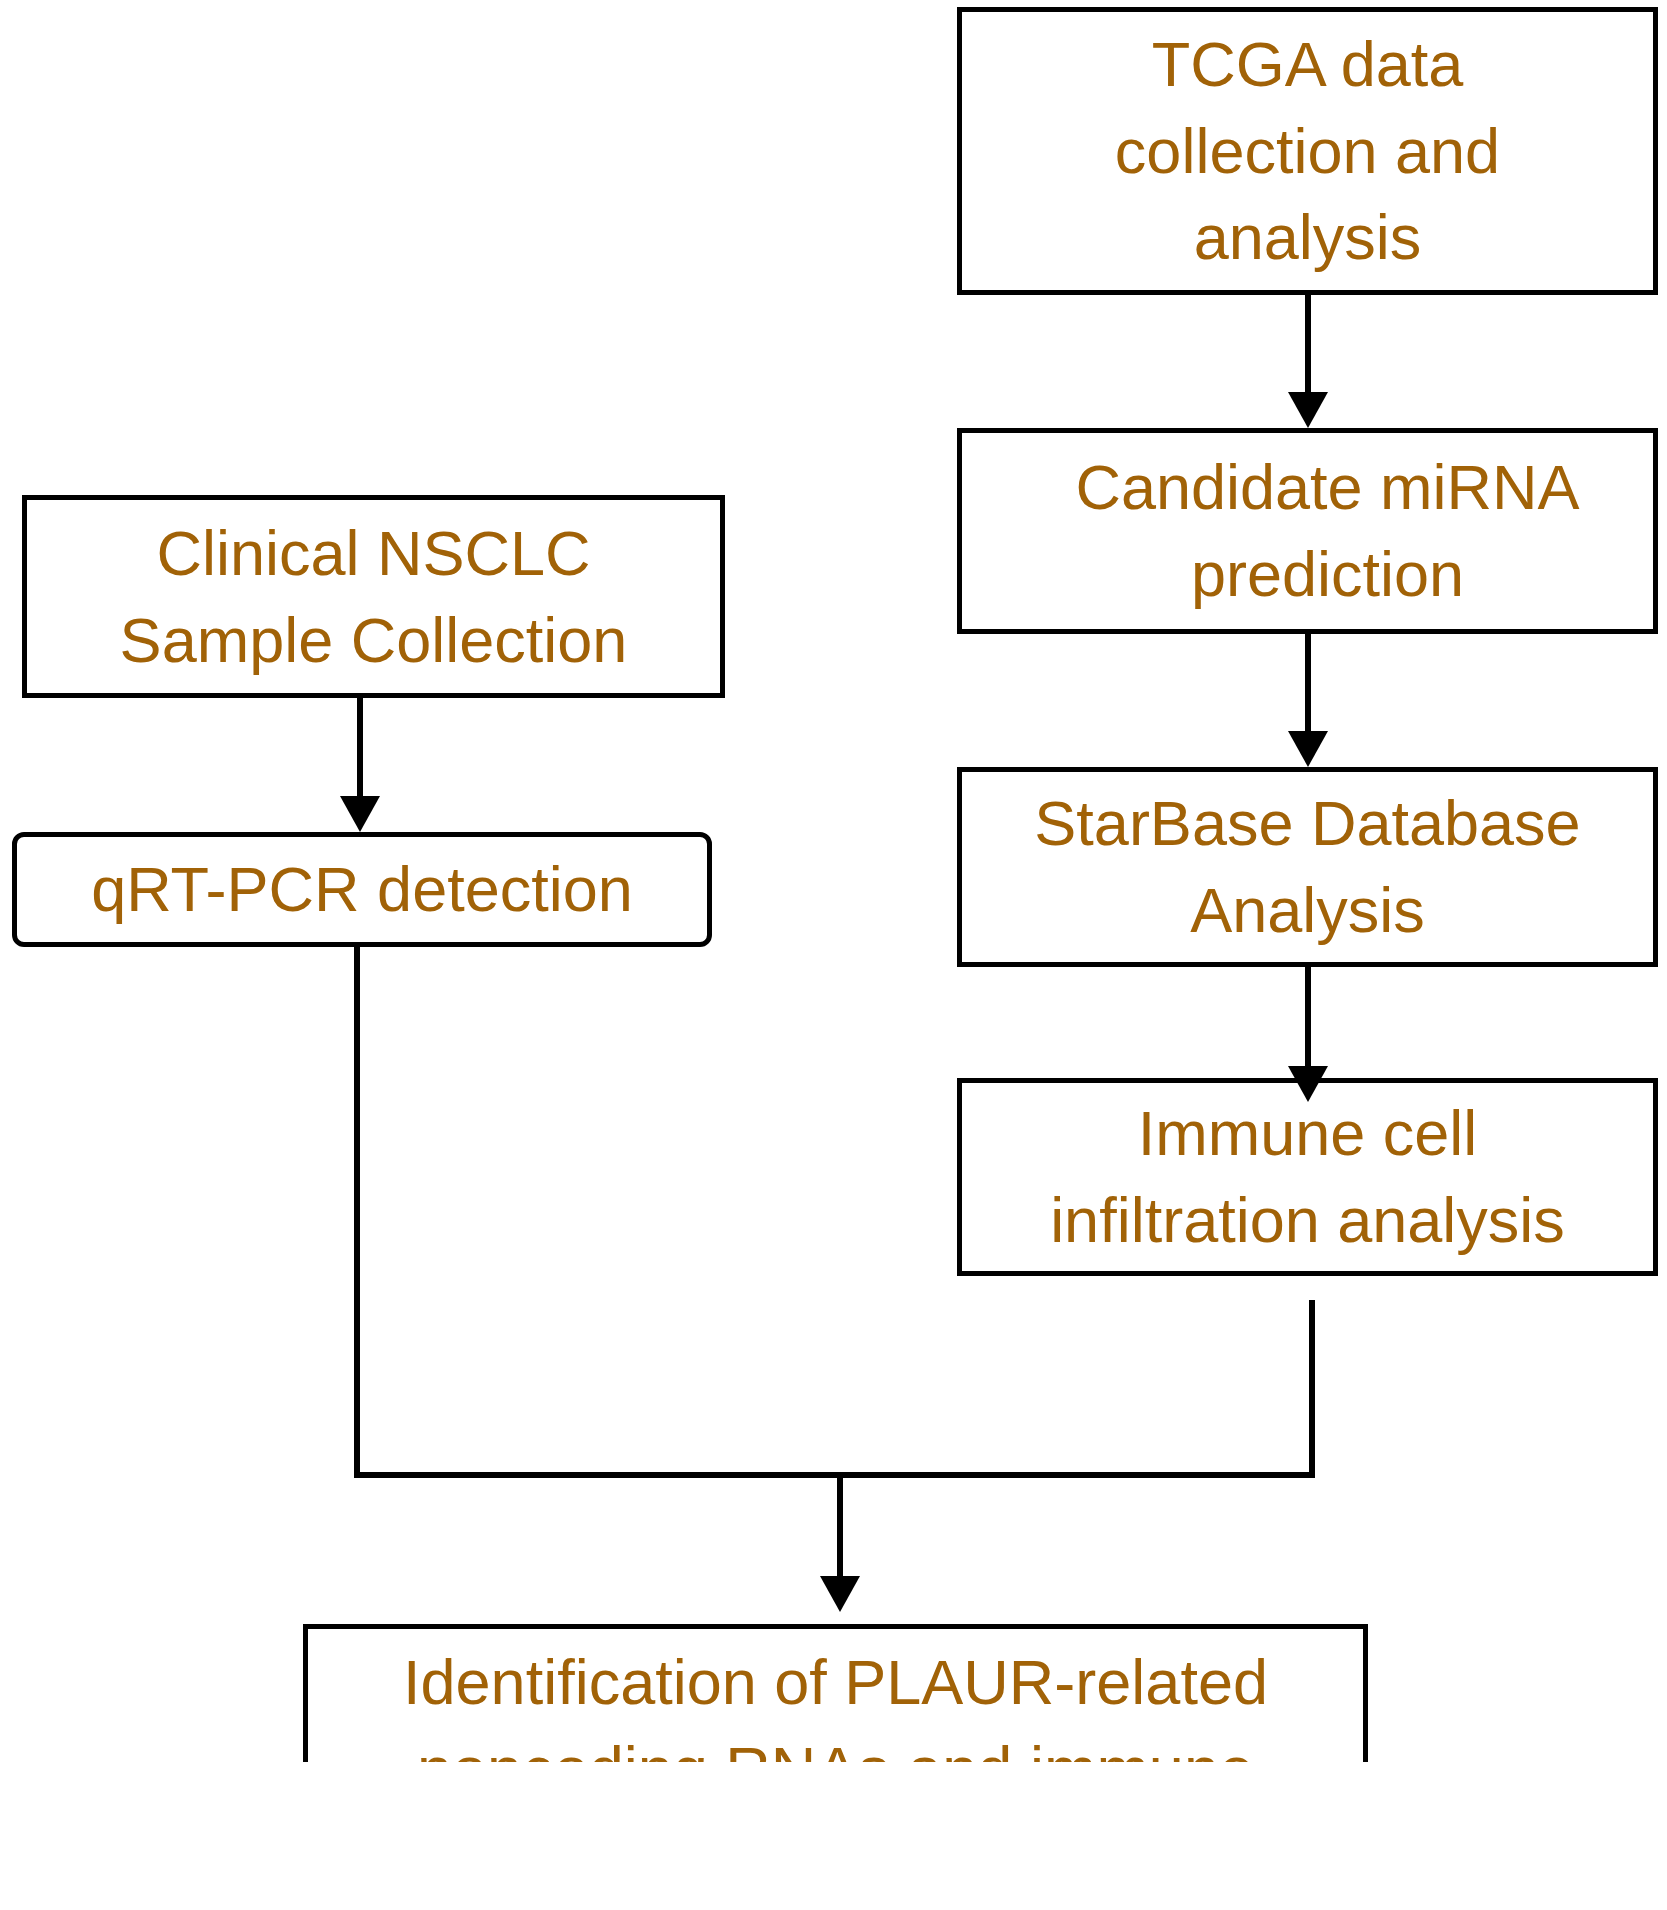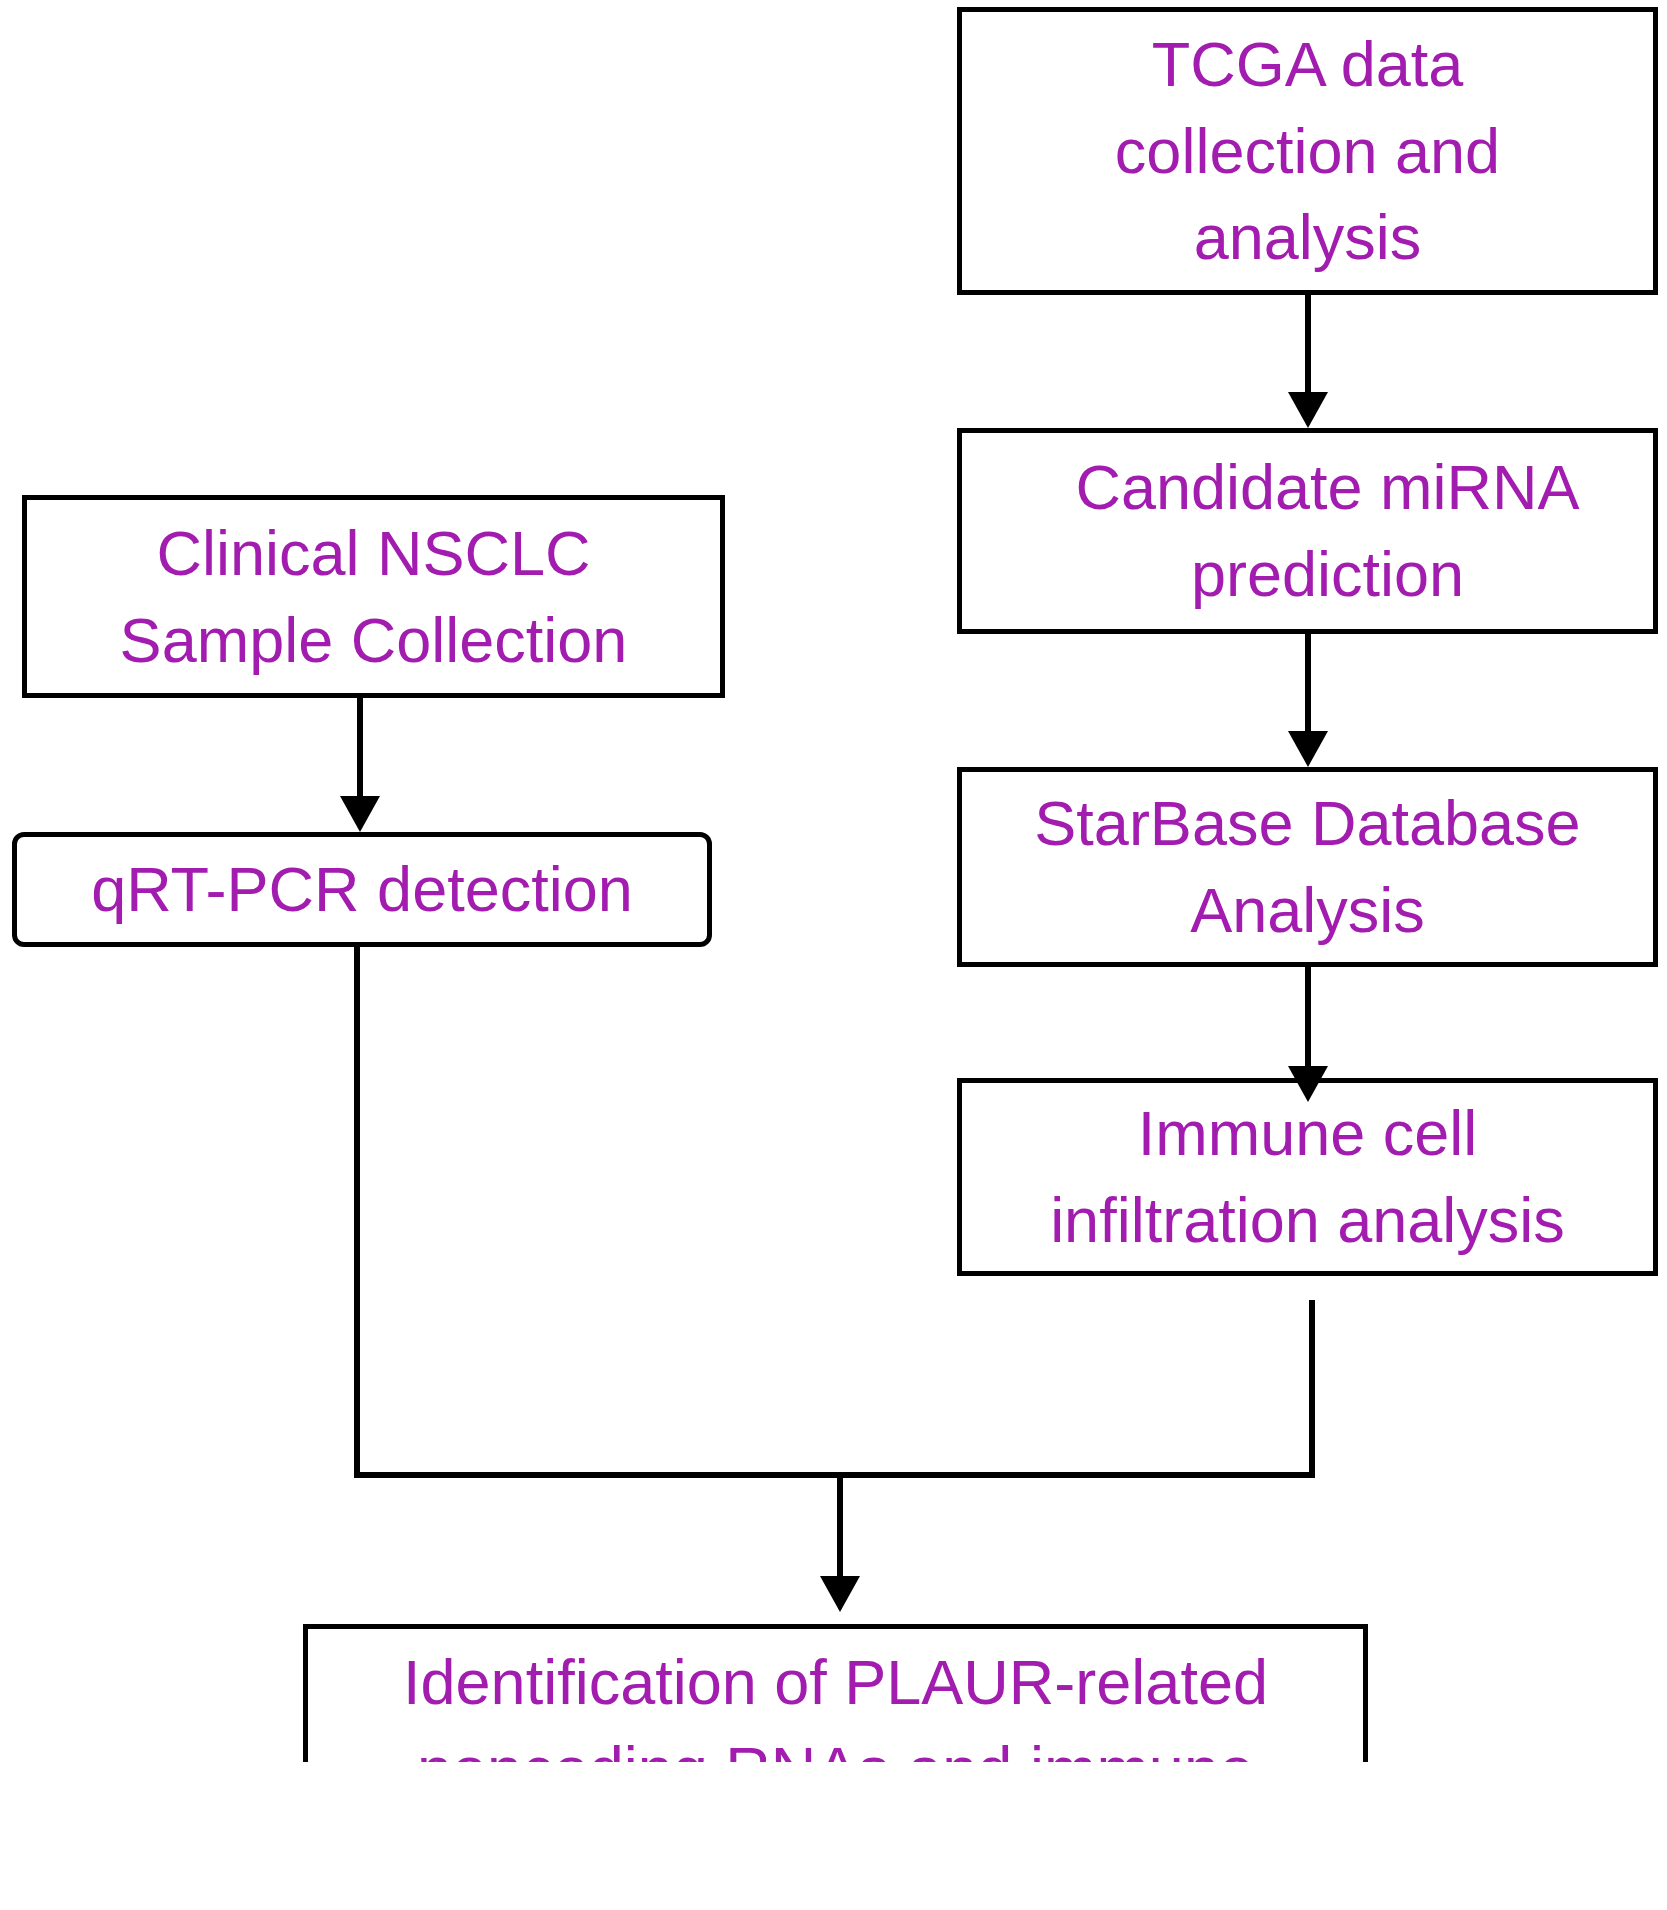--- a/index.html
+++ b/index.html
@@ -6,21 +6,21 @@
     margin: 0;
     padding: 0;
     background: #ffffff;
   }
   #diagram {
     position: relative;
     width: 1667px;
     height: 1762px;
     background: #ffffff;
     font-family: "Liberation Sans", sans-serif;
-    color: #a21caf;
+    color: #a16207;
     overflow: hidden;
   }
   .node {
     position: absolute;
     box-sizing: border-box;
     background: #ffffff;
     border: 5px solid #000000;
     display: flex;
     align-items: center;
     justify-content: center;

